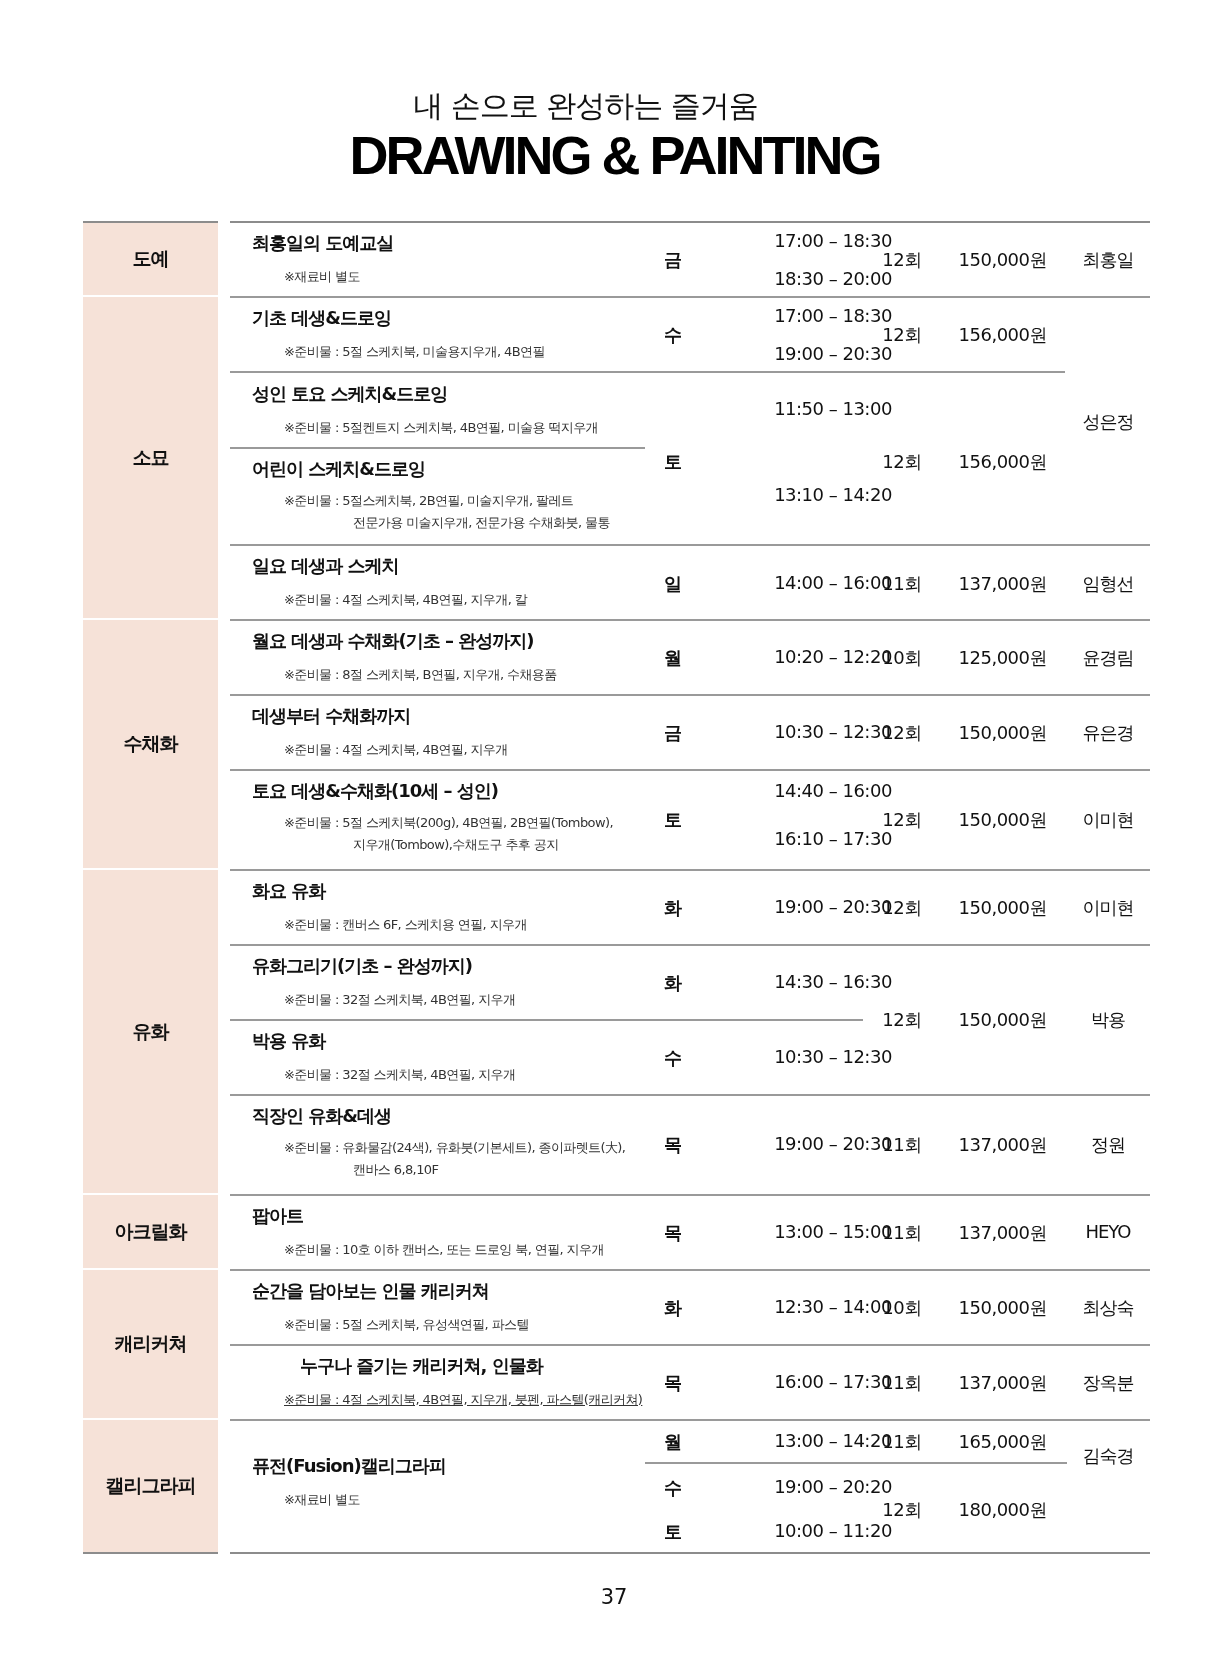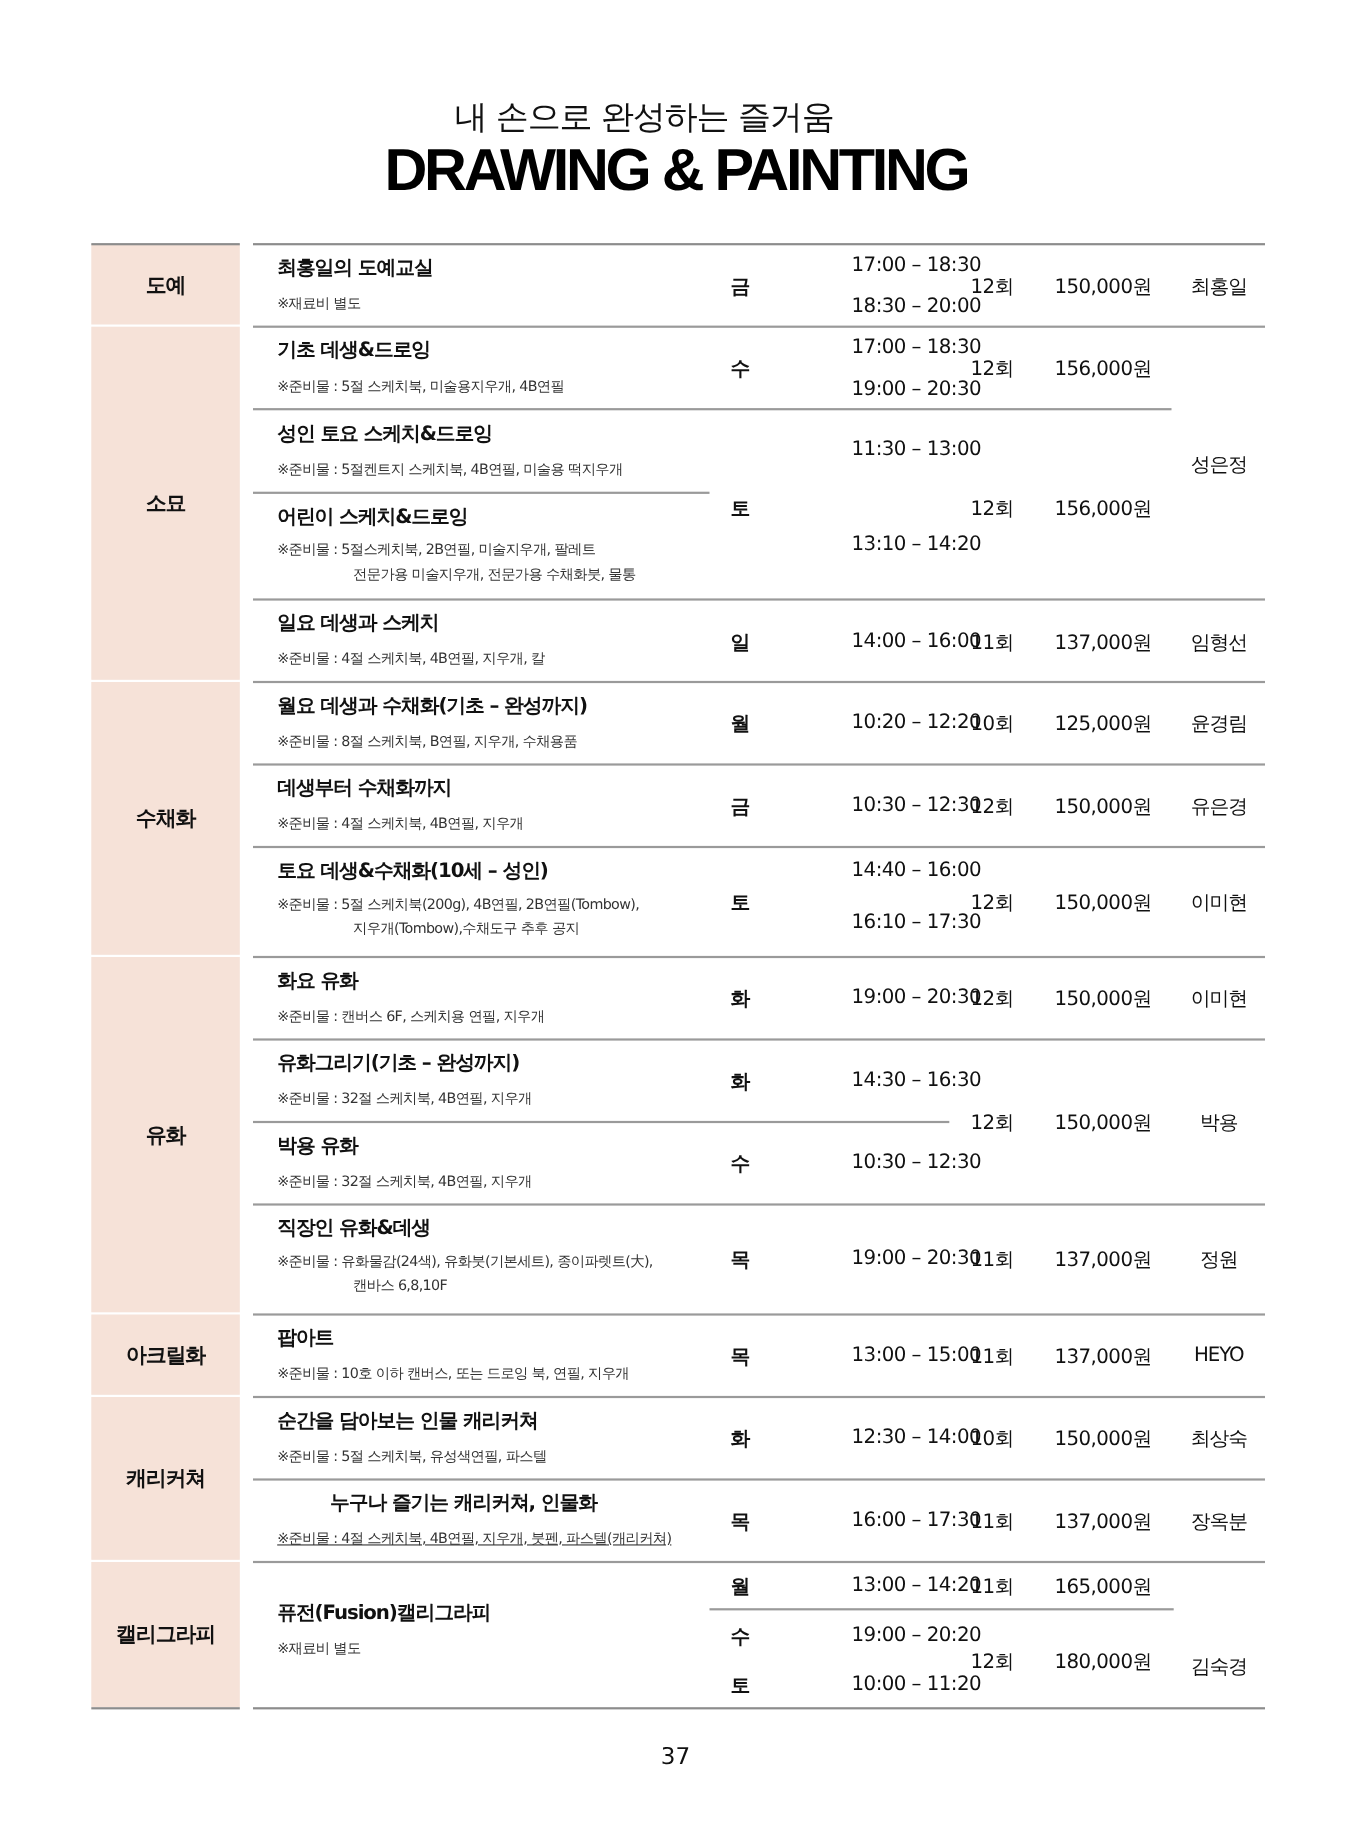--- a/index.html
+++ b/index.html
@@ -10,21 +10,21 @@
   .title { position:absolute; top:124px; left:0; width:1229px; text-align:center;
            font-family:"Liberation Sans",sans-serif; font-size:54px; font-weight:bold;
            letter-spacing:-3px; color:#000; }
   .cat { position:absolute; left:83px; width:135px; background:#f6e2d8;
          display:flex; align-items:center; justify-content:center;
          font-size:19px; font-weight:bold; letter-spacing:-1px; }
   .hline { position:absolute; height:2px; background:#9a9a9a; }
   .hline.thick { background:#8c8c8c; height:2px; }
   .txt { position:absolute; white-space:nowrap; }
   .ctitle { font-size:18px; font-weight:bold; letter-spacing:-1px; }
-  .cnote { font-size:13px; color:#333; letter-spacing:-0.6px; line-height:22px; }
+  .cnote { font-size:13px; color:#333; letter-spacing:-0.6px; line-height:22px;margin-left:32px; }
   .cnote .cont { display:block; padding-left:69px; }
   .day { font-size:18px; font-weight:bold; width:30px; text-align:center; }
   .time { font-size:18px; letter-spacing:-0.5px; width:150px; text-align:center; }
   .count { font-size:18px; width:60px; text-align:center; letter-spacing:-0.5px; }
   .price { font-size:18px; width:140px; text-align:right; letter-spacing:-0.5px; }
   .inst { font-size:18px; width:90px; text-align:center; letter-spacing:-1px; }
   .pagenum { position:absolute; top:1585px; left:0; width:1228px; text-align:center; font-size:21px; }
 </style>
 </head>
 <body>
@@ -76,21 +76,21 @@
 <div class="txt day" style="top:323px;left:658px;">수</div>
 <div class="txt time" style="top:305px;left:758px;">17:00 – 18:30</div>
 <div class="txt time" style="top:343px;left:758px;">19:00 – 20:30</div>
 <div class="txt count" style="top:323px;left:872px;">12회</div>
 <div class="txt price" style="top:323px;left:907px;">156,000원</div>
 
 <div class="txt inst" style="top:410px;left:1063px;">성은정</div>
 
 <div class="txt ctitle" style="top:382px;left:252px;">성인 토요 스케치&amp;드로잉</div>
 <div class="txt cnote" style="top:417px;left:252px;">※준비물 : 5절켄트지 스케치북, 4B연필, 미술용 떡지우개</div>
-<div class="txt time" style="top:398px;left:758px;">11:30 – 13:00</div>
+<div class="txt time" style="top:398px;left:758px;">11:50 – 13:00</div>
 <div class="txt day" style="top:450px;left:658px;">토</div>
 <div class="txt time" style="top:484px;left:758px;">13:10 – 14:20</div>
 <div class="txt count" style="top:450px;left:872px;">12회</div>
 <div class="txt price" style="top:450px;left:907px;">156,000원</div>
 
 <div class="txt ctitle" style="top:457px;left:252px;">어린이 스케치&amp;드로잉</div>
 <div class="txt cnote" style="top:490px;left:252px;">
   <span>※준비물 : 5절스케치북, 2B연필, 미술지우개, 팔레트</span>
   <span class="cont">전문가용 미술지우개, 전문가용 수채화붓, 물통</span>
 </div>
@@ -192,15 +192,15 @@
 <div class="txt day" style="top:1430px;left:658px;">월</div>
 <div class="txt time" style="top:1430px;left:758px;">13:00 – 14:20</div>
 <div class="txt count" style="top:1430px;left:872px;">11회</div>
 <div class="txt price" style="top:1430px;left:907px;">165,000원</div>
 <div class="txt day" style="top:1476px;left:658px;">수</div>
 <div class="txt time" style="top:1476px;left:758px;">19:00 – 20:20</div>
 <div class="txt day" style="top:1520px;left:658px;">토</div>
 <div class="txt time" style="top:1520px;left:758px;">10:00 – 11:20</div>
 <div class="txt count" style="top:1498px;left:872px;">12회</div>
 <div class="txt price" style="top:1498px;left:907px;">180,000원</div>
-<div class="txt inst" style="top:1503px;left:1063px;font-family:Liberation Serif, serif;">김숙경</div>
+<div class="txt inst" style="top:1444px;left:1063px;font-family:Liberation Serif, serif;">김숙경</div>
 
 <div class="pagenum">37</div>
 
 </body></html>

